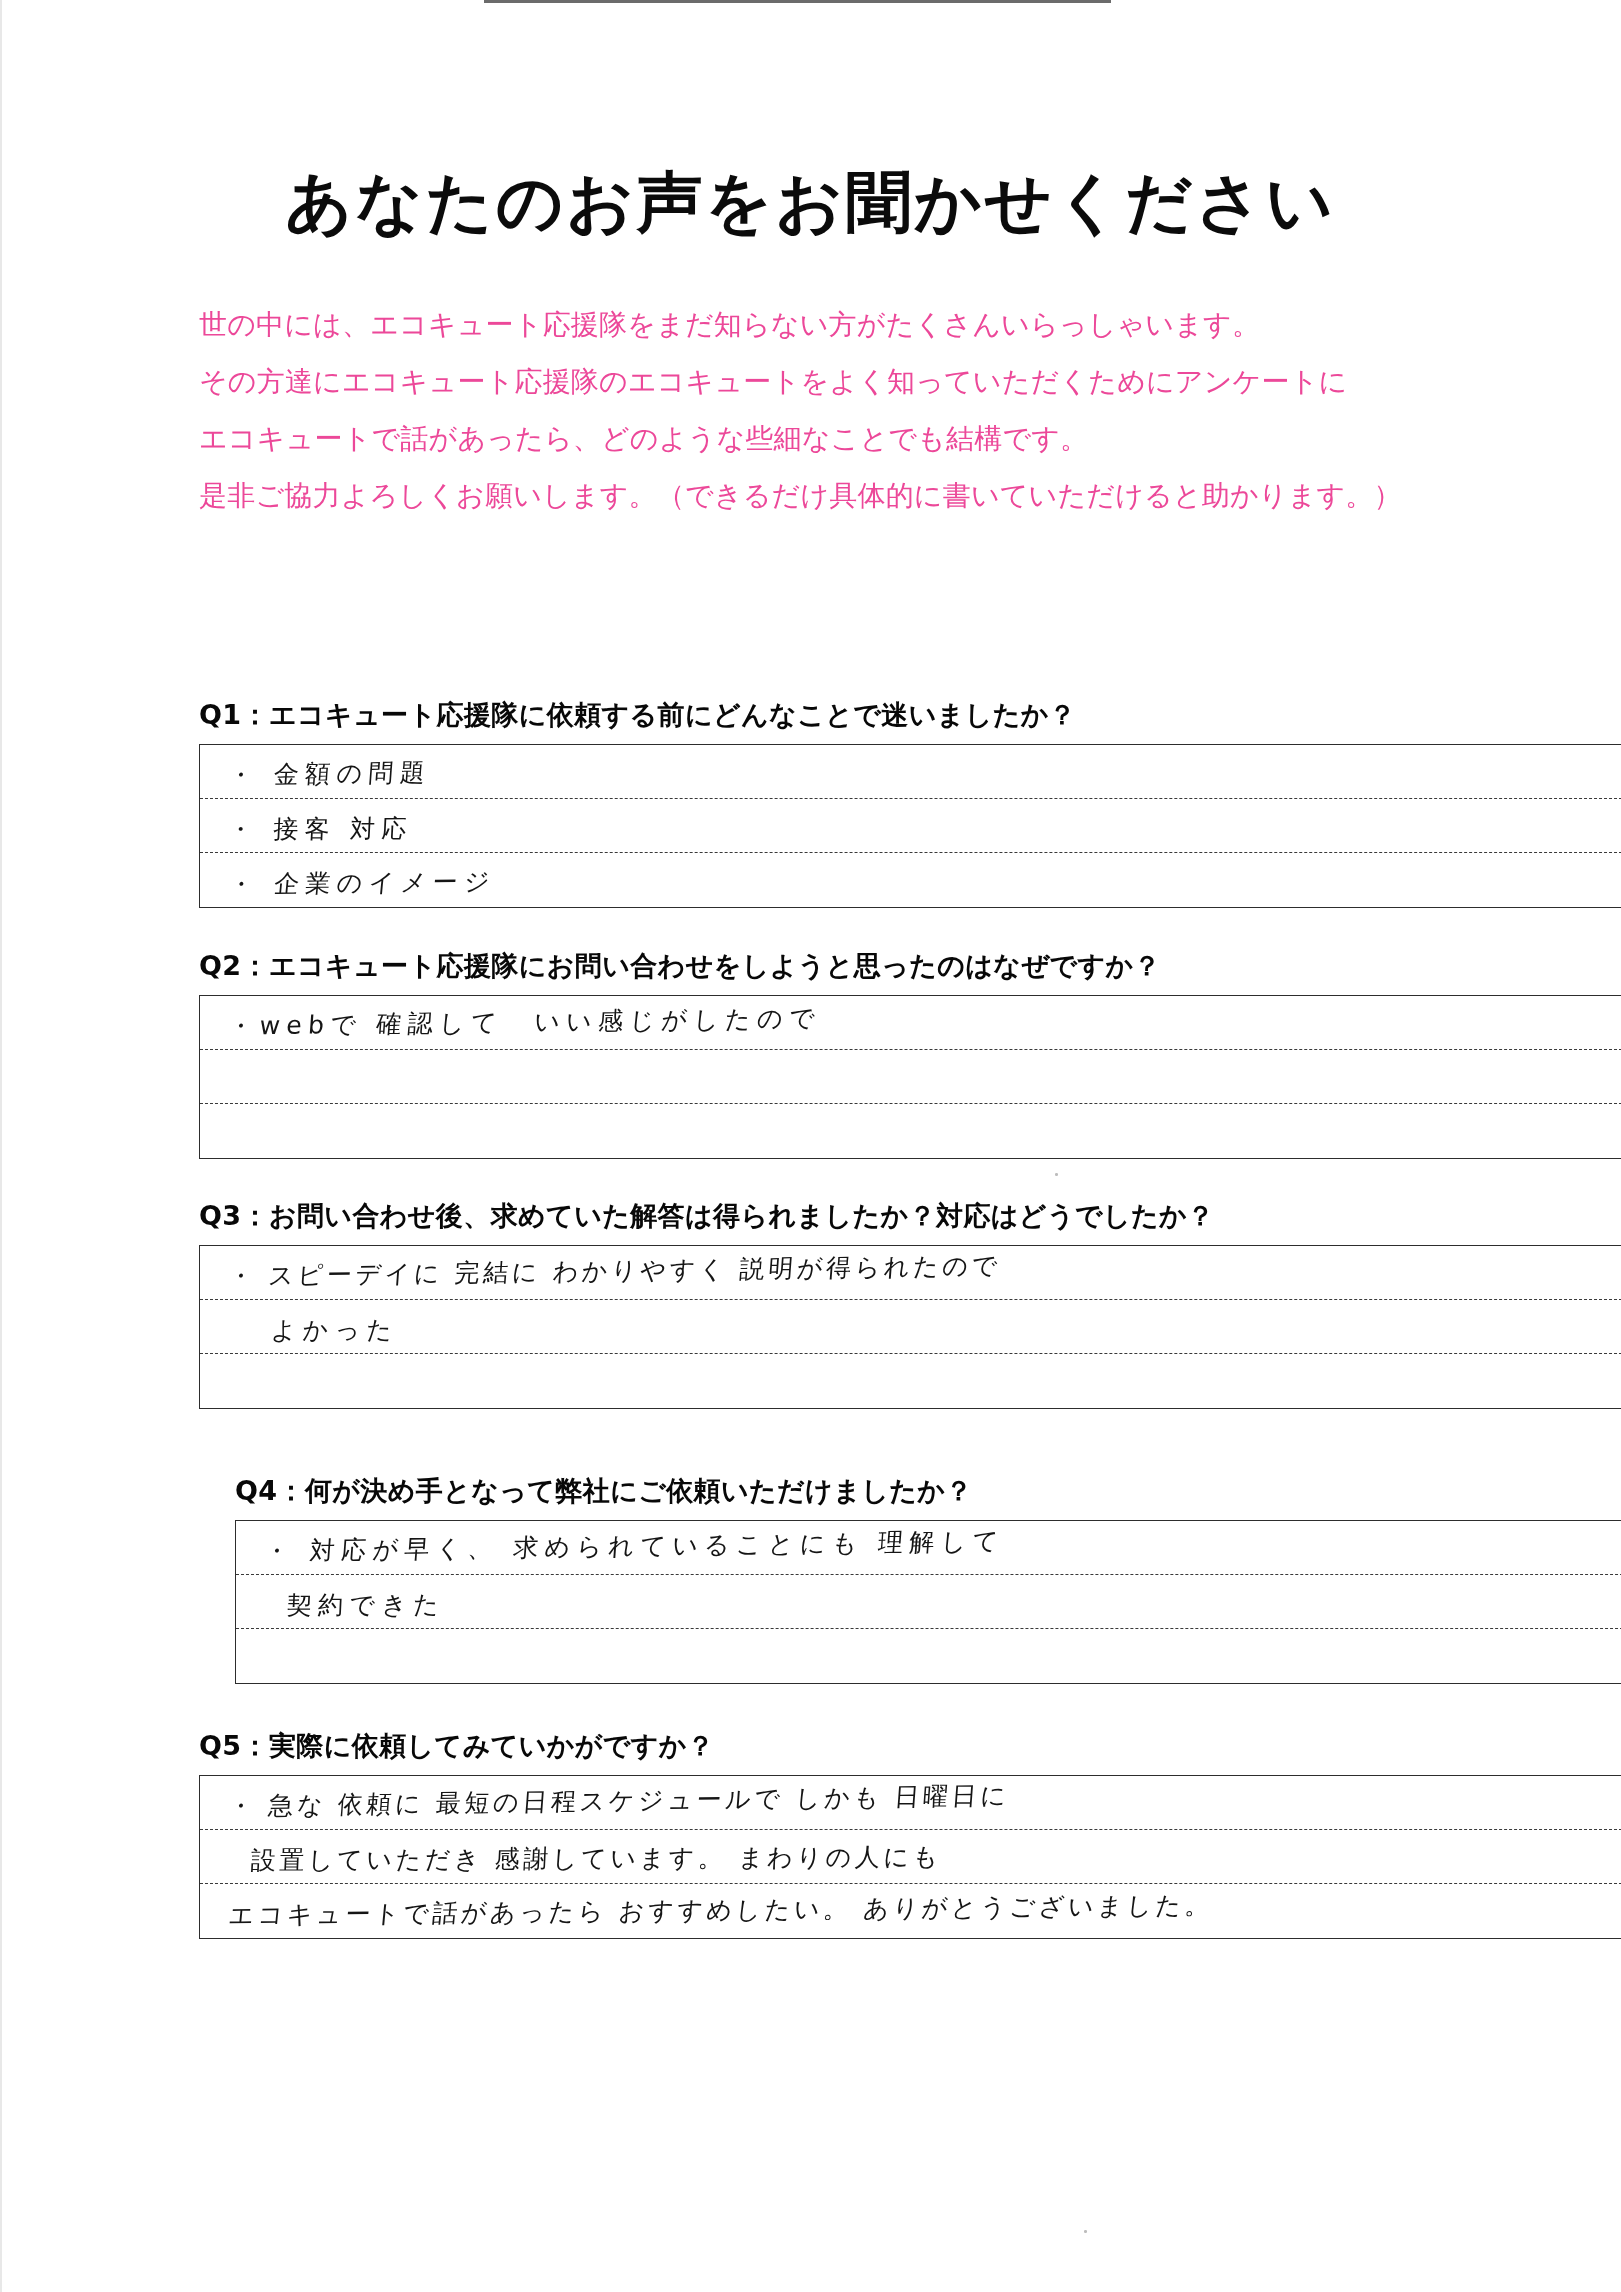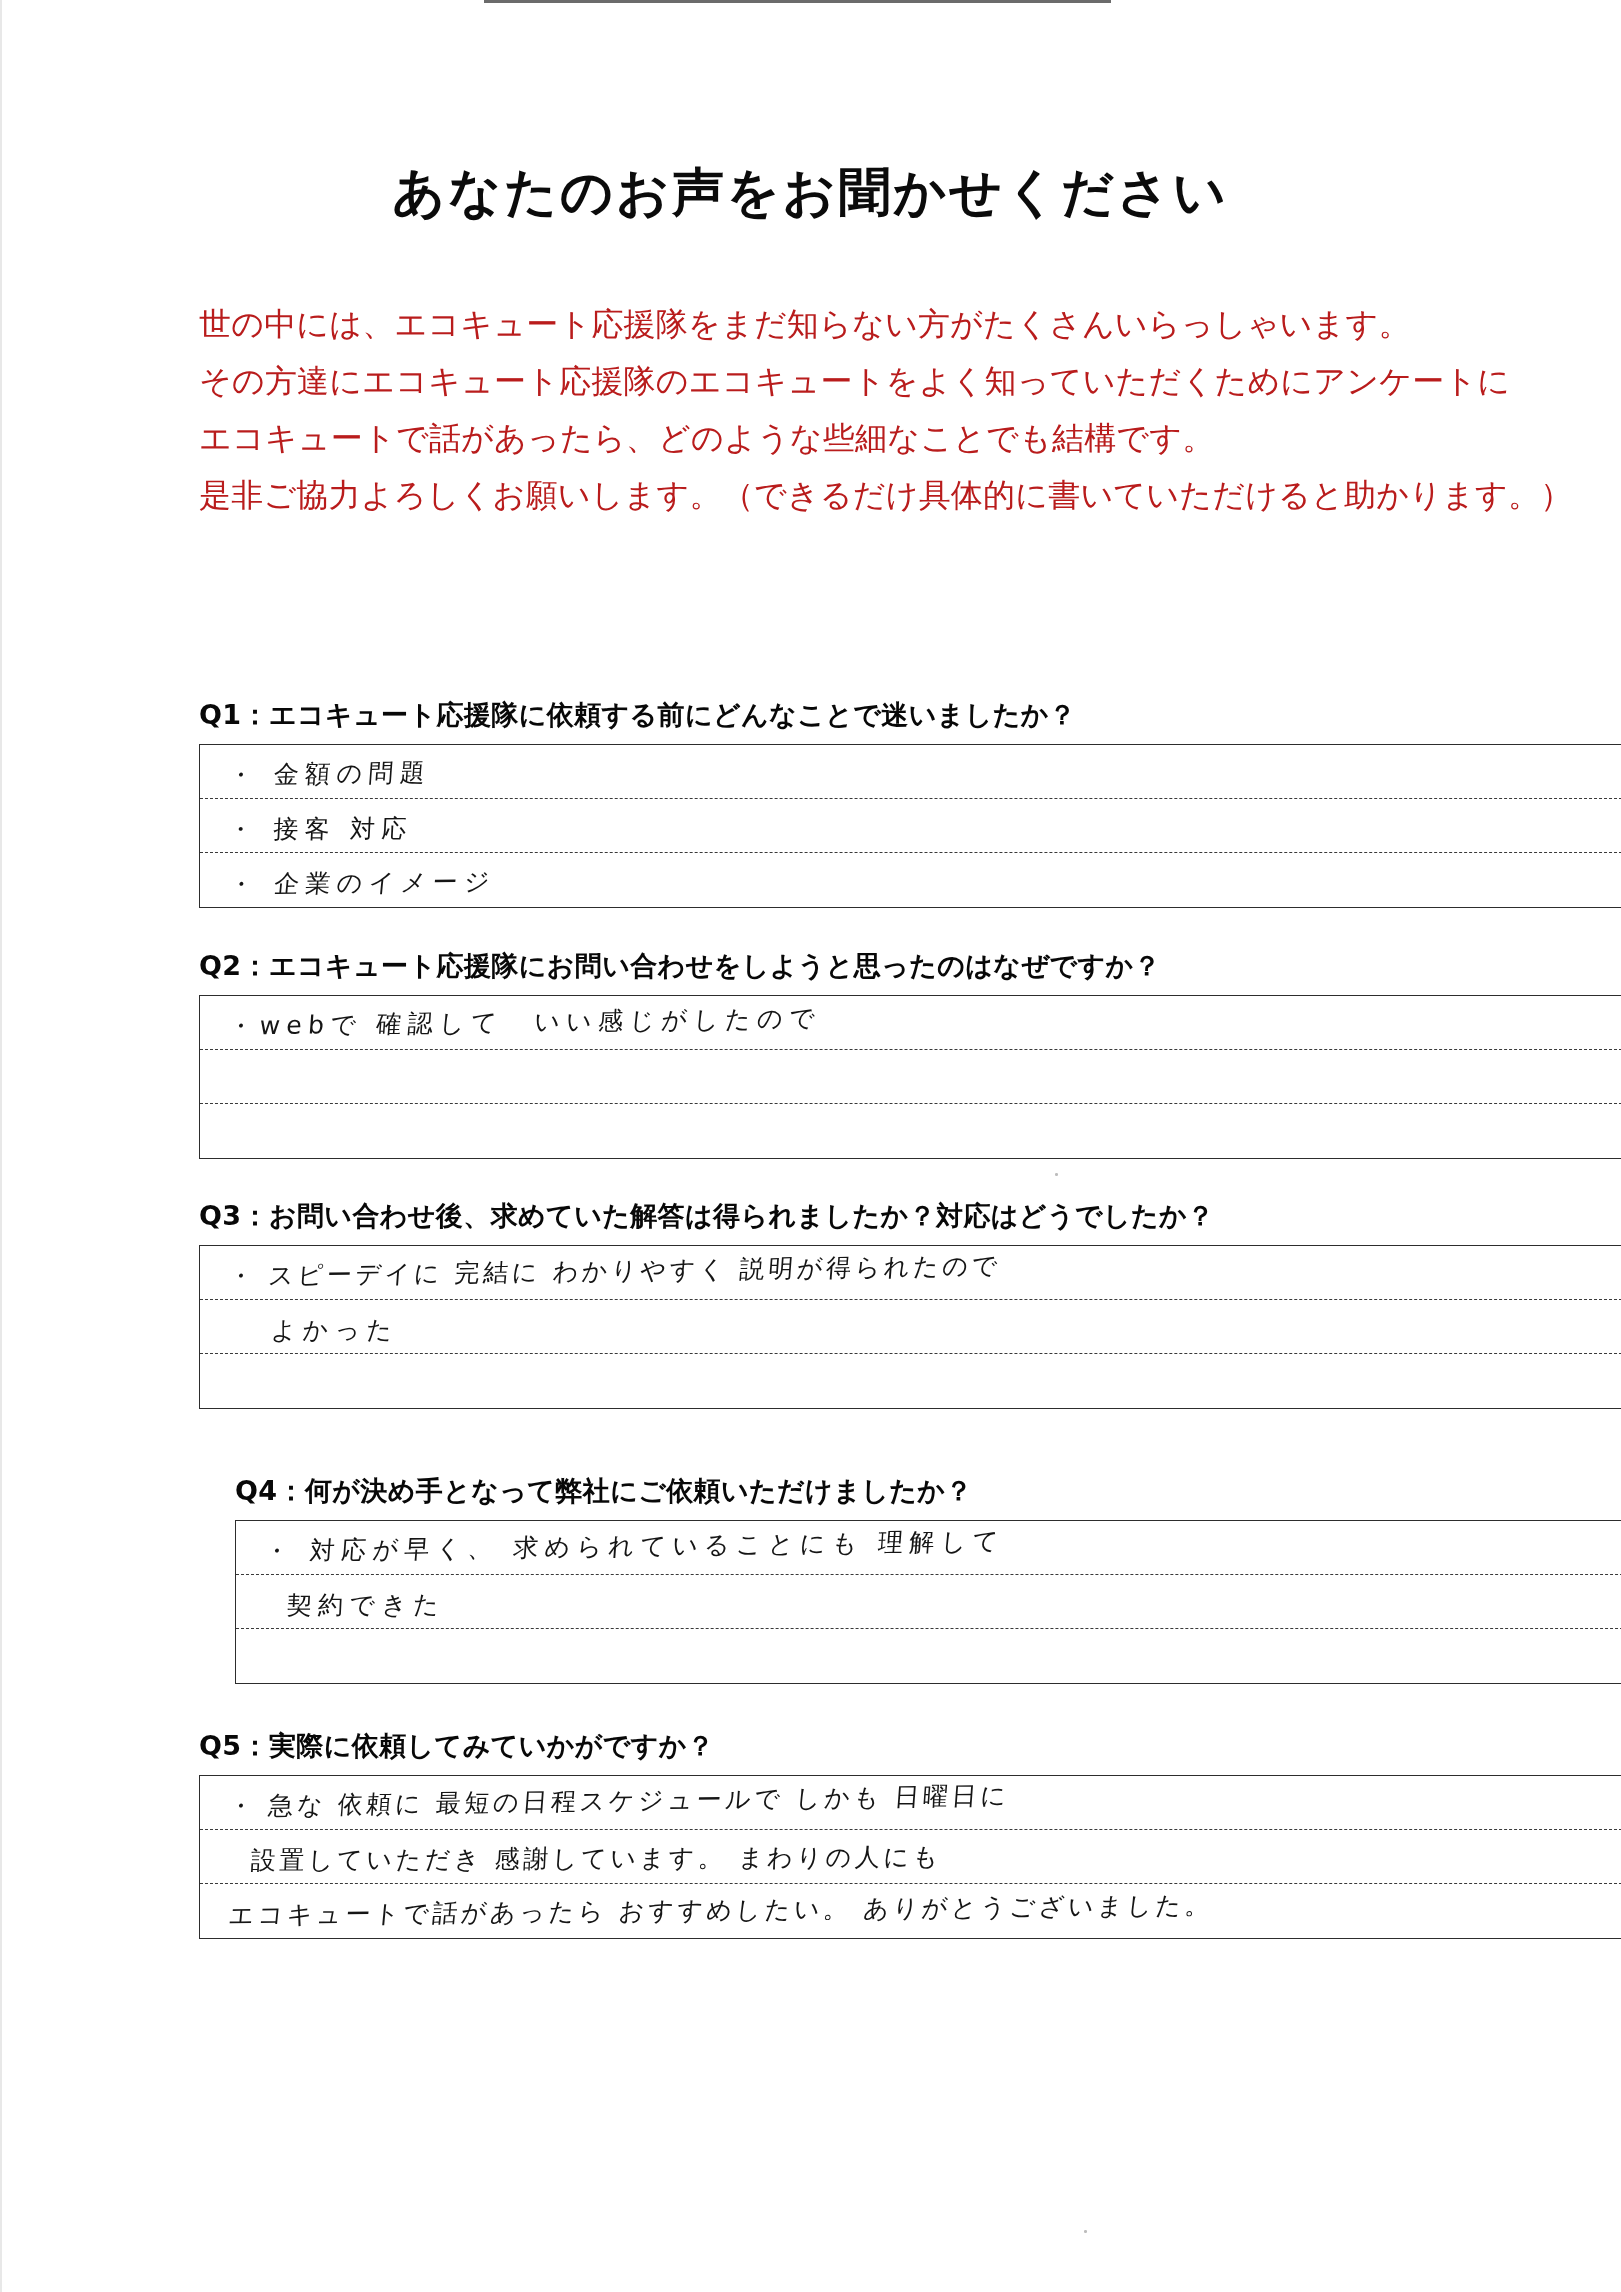--- a/index.html
+++ b/index.html
@@ -44,37 +44,37 @@
     top: 0; left: 0;
     width: 1621px;
   }
 
   .title {
     position: absolute;
     top: 158px;
     left: 0;
     width: 1621px;
     text-align: center;
-    font-size: 52px;
+    font-size: 66px;
     font-weight: bold;
     letter-spacing: 2.7px;
     color: #0b0b0b;
     white-space: nowrap;
   }
 
   .intro {
     position: absolute;
     top: 296px;
     left: 199px;
     width: 1254px;
   }
   .intro-line {
-    font-size: 32px;
+    font-size: 28px;
     line-height: 57px;
-    color: #b91c1c;
+    color: #ec4899;
     white-space: nowrap;
     letter-spacing: 0.2px;
   }
 
   .qblock { position: absolute; left: 199px; width: 1444px; }
 
   .qlabel {
     font-size: 27px;
     font-weight: bold;
     color: #080808;

